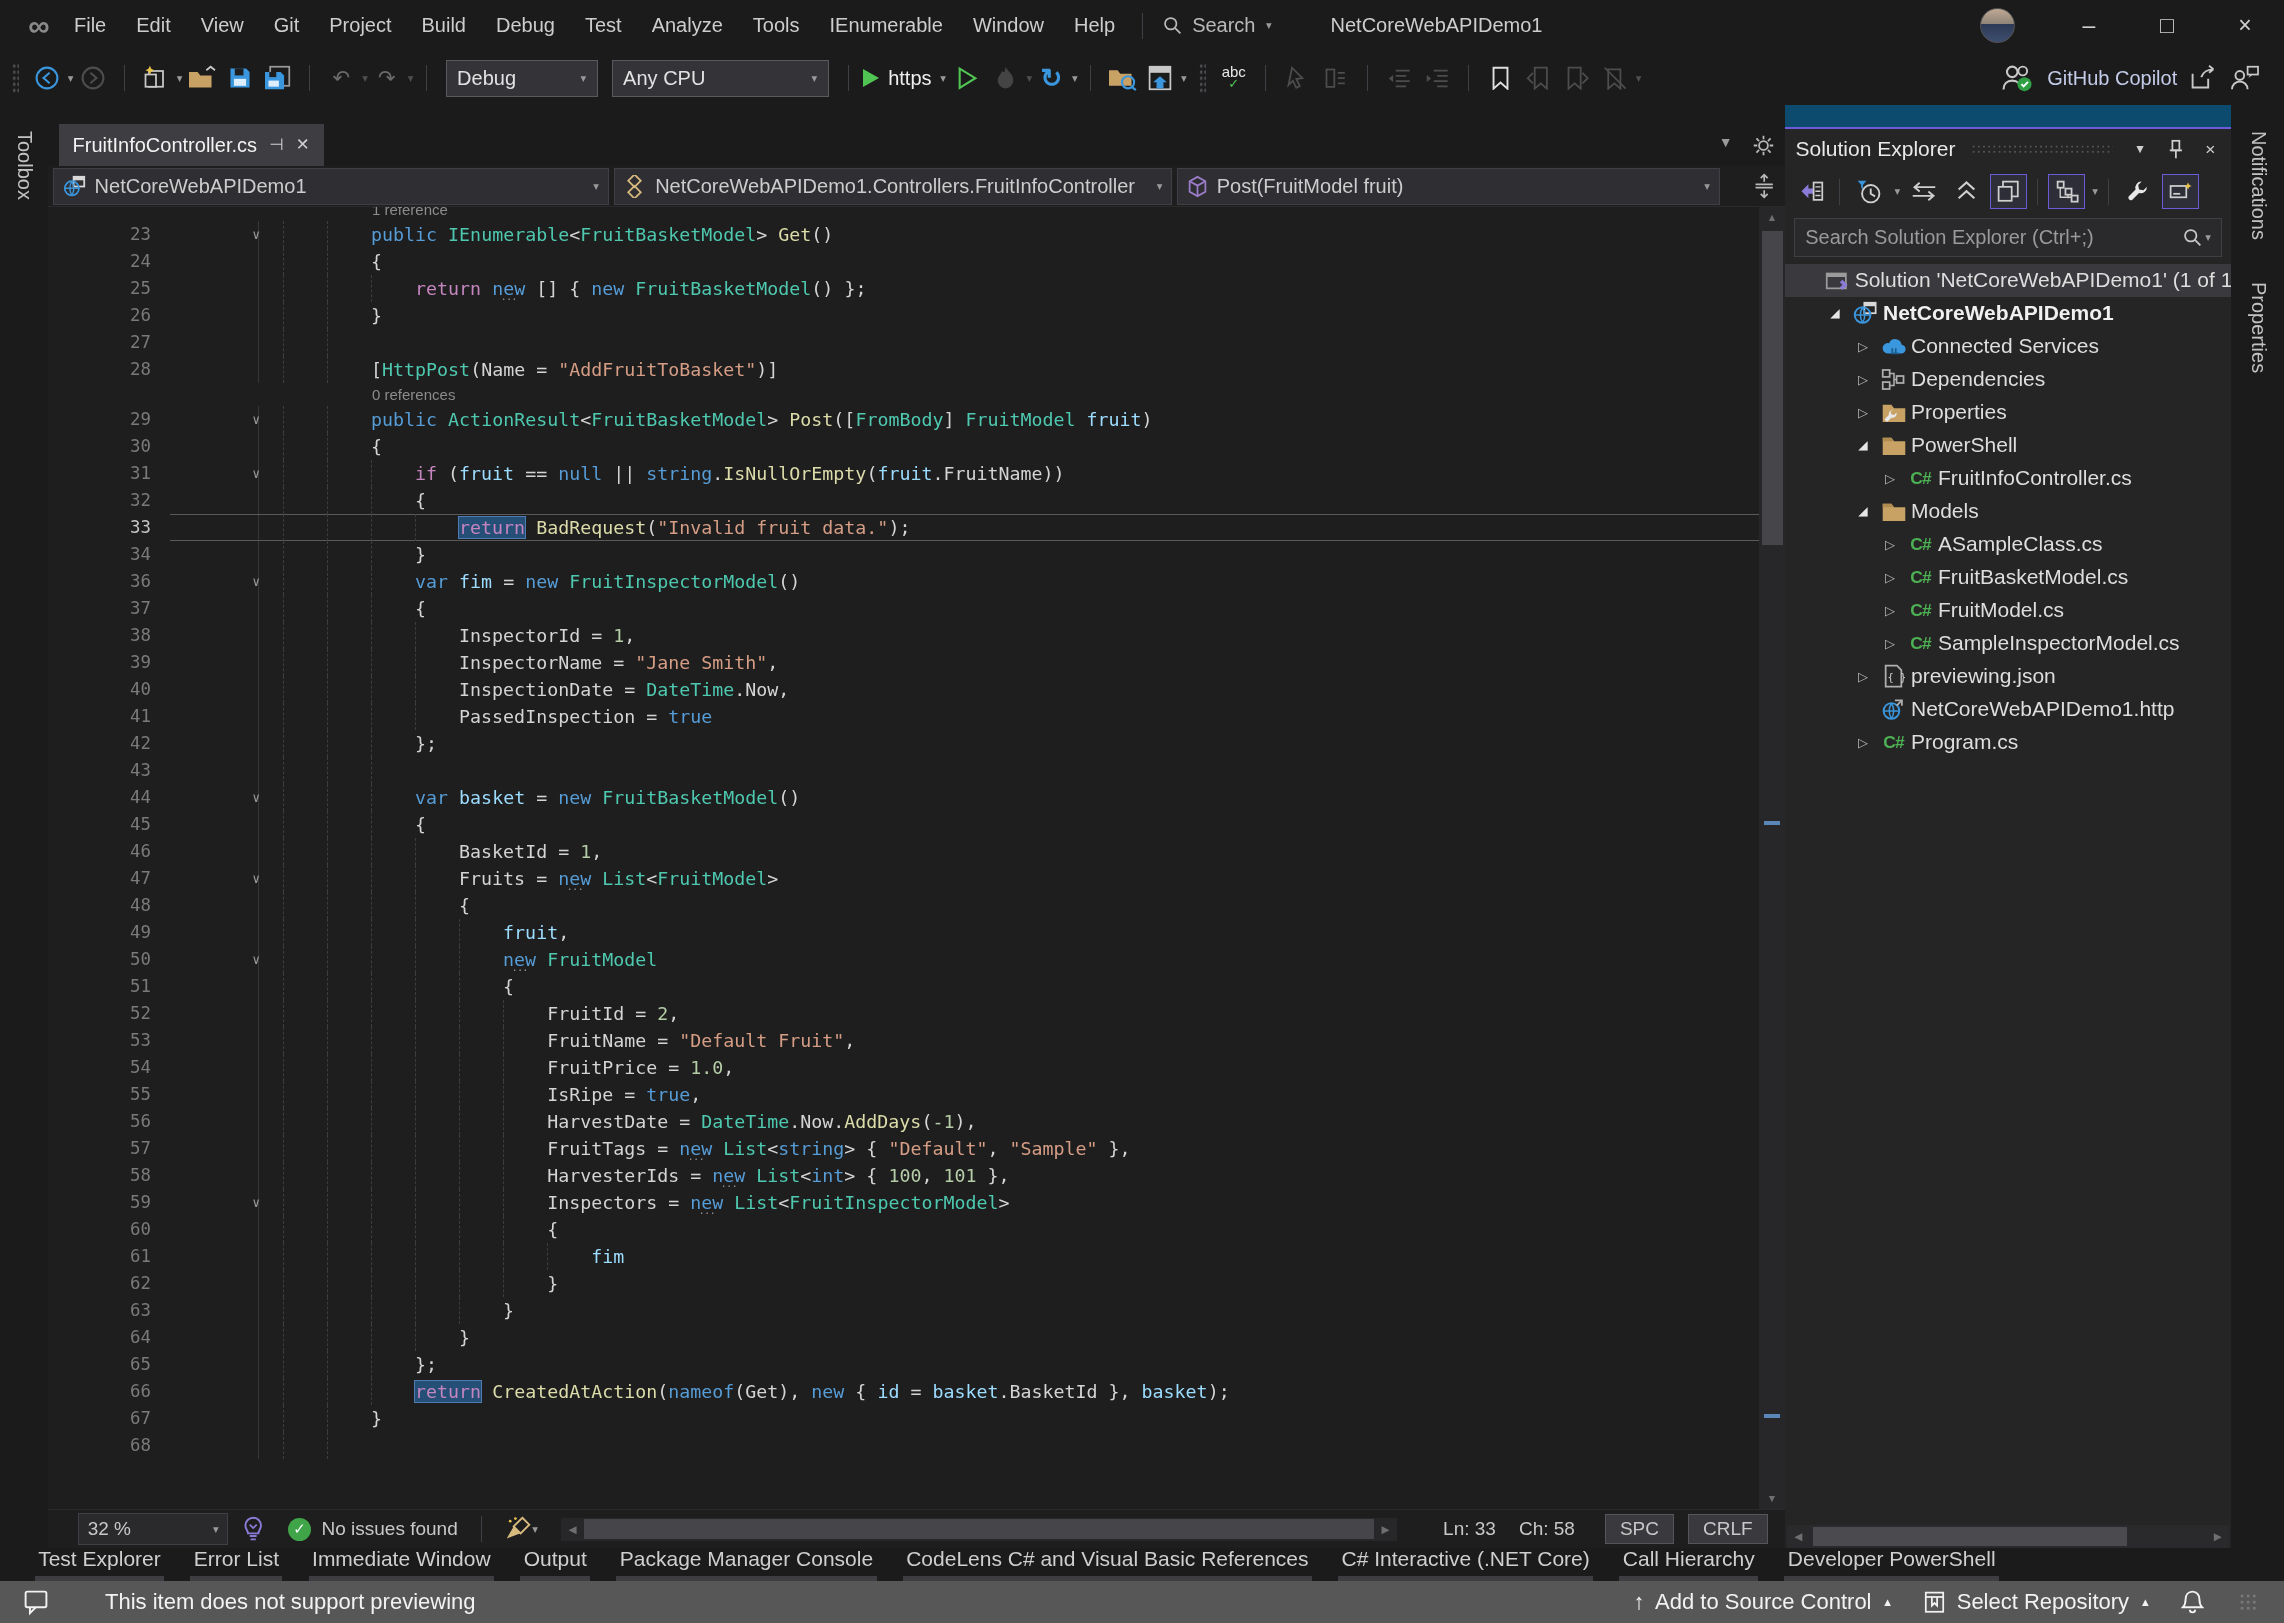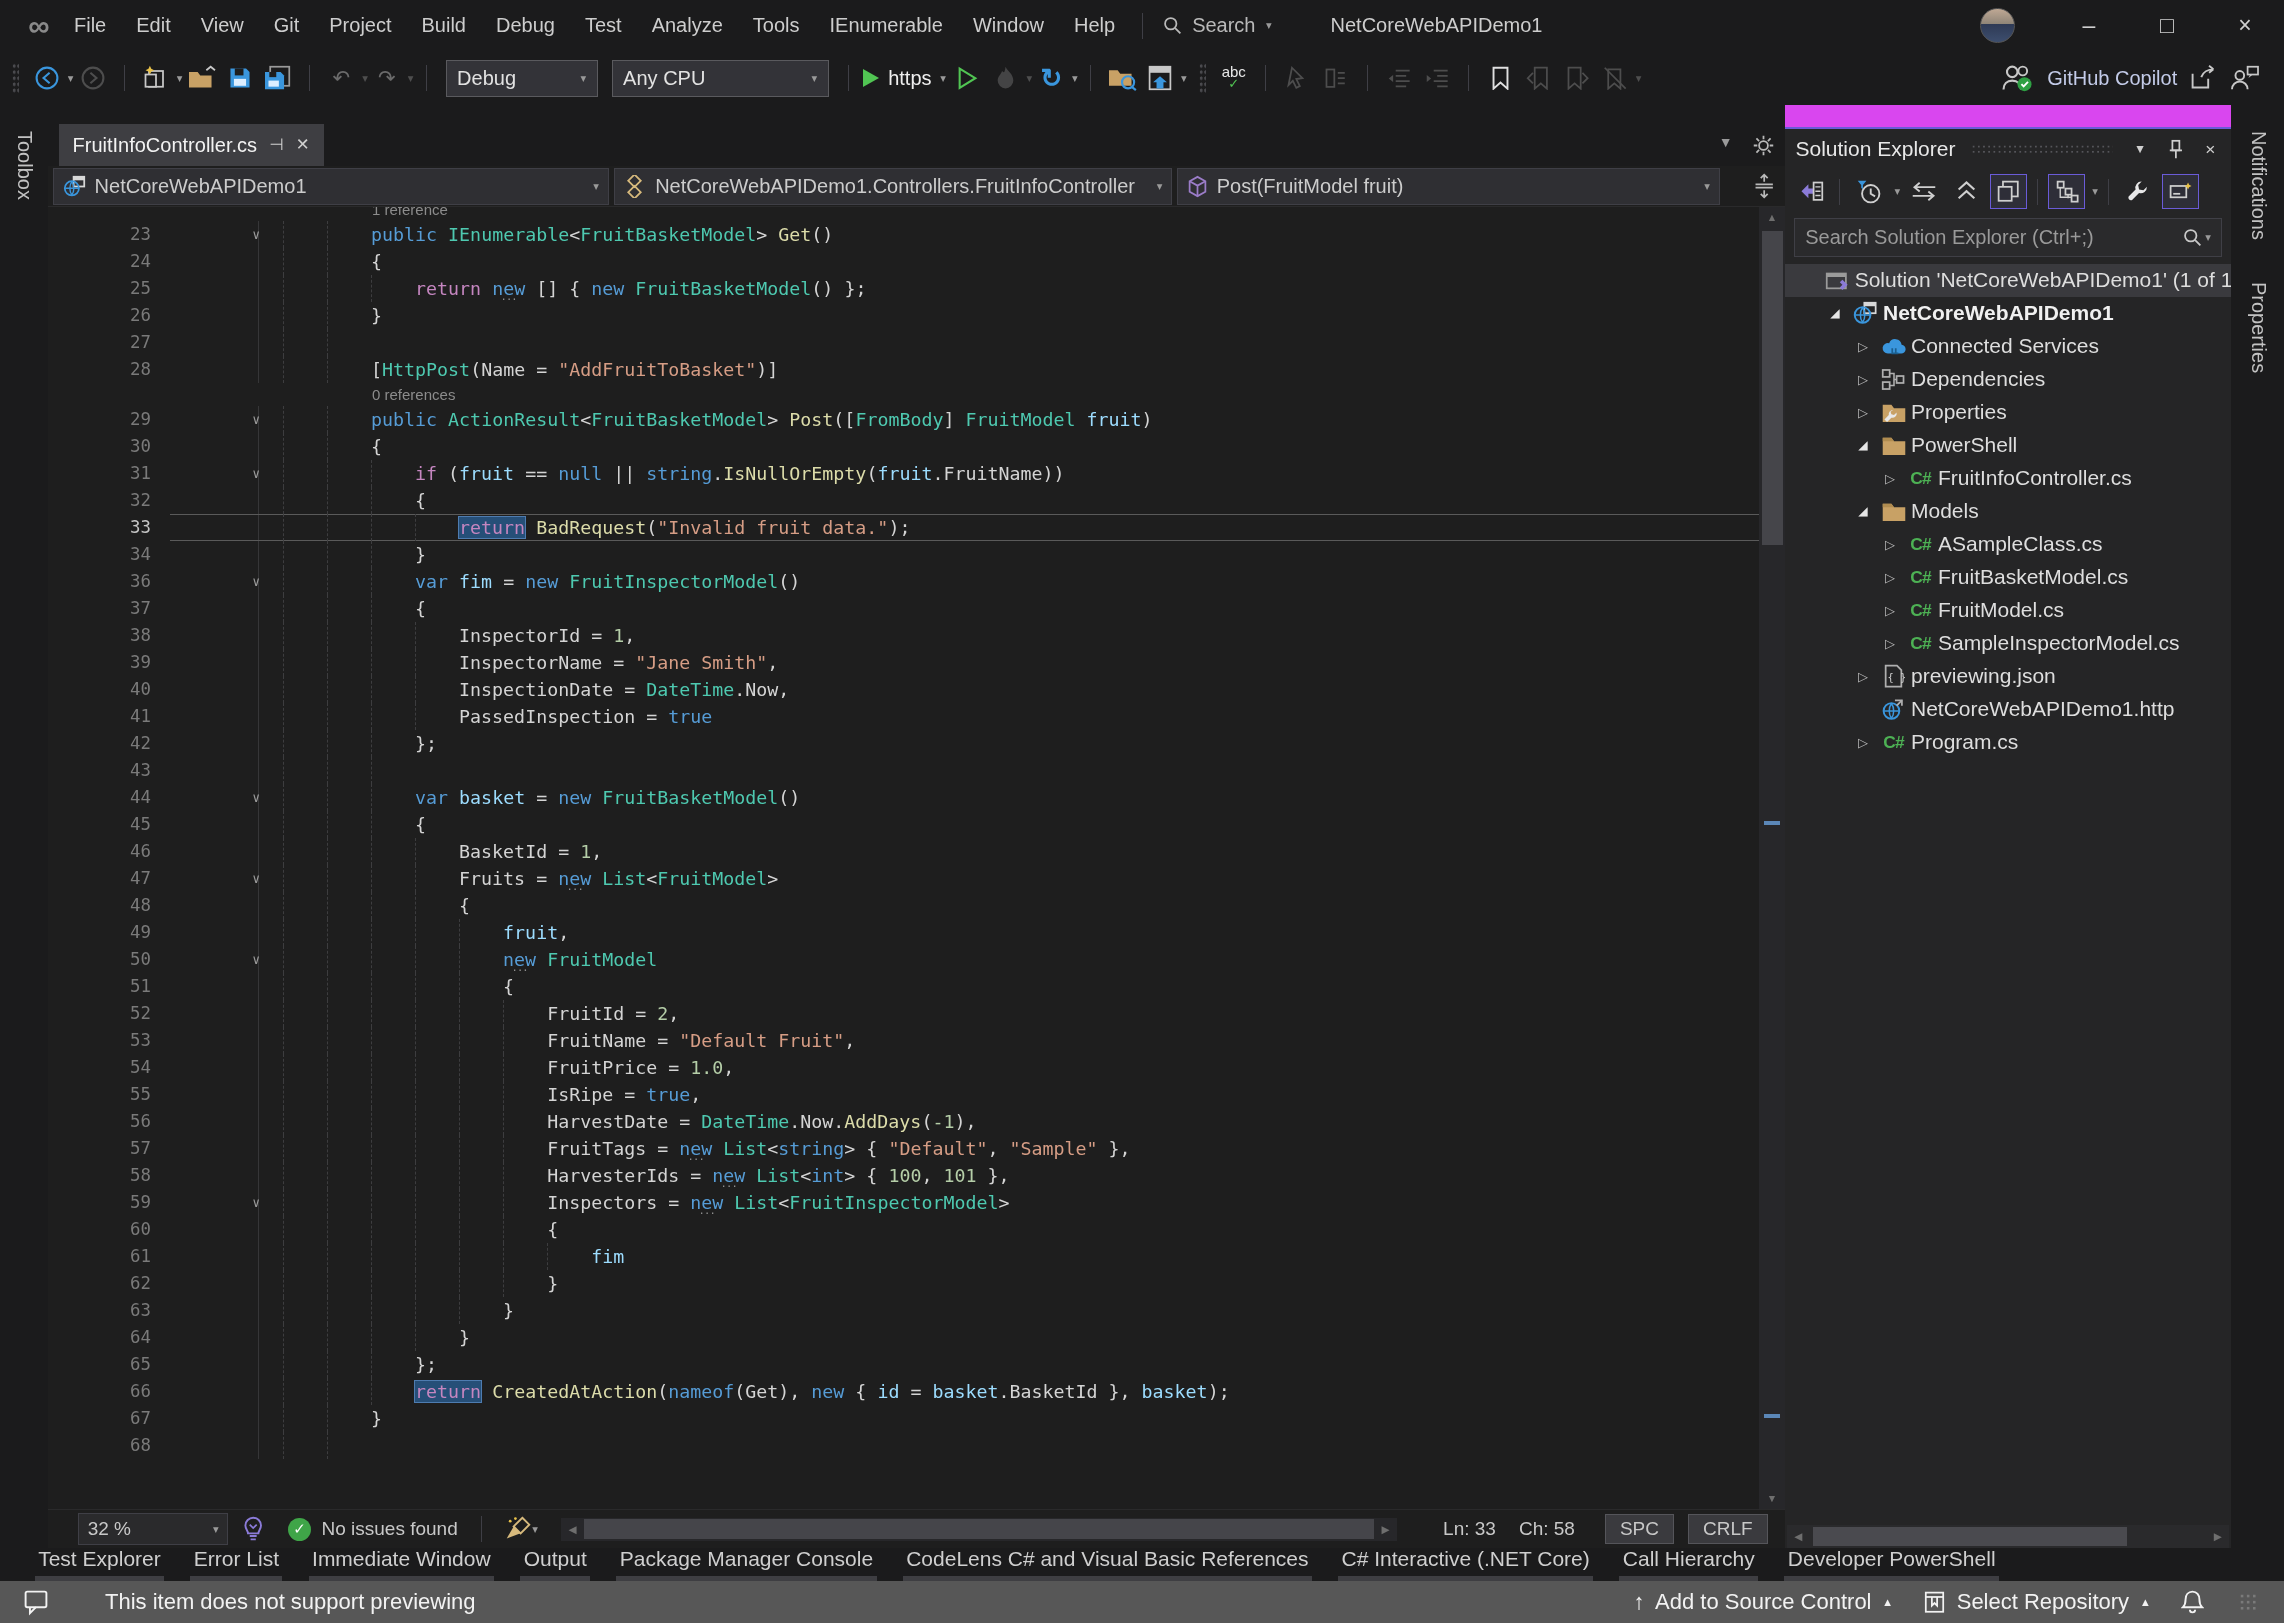--- a/index.html
+++ b/index.html
@@ -79,21 +79,21 @@
   #ed-status{height:38px;flex:none;background:#1E1E1E;display:flex;align-items:center;font-size:19px;color:#C8C8C8;border-top:0.9px solid #2A2A2B;}
   #zoom-combo{width:131px;height:30px;background:#2A2A2C;border:0.9px solid #3F3F46;display:flex;align-items:center;justify-content:space-between;padding:0 8.7px;margin-left:30px;font-size:19px;}
   .okdot{width:23px;height:23px;border-radius:50%;background:#3FA548;color:#fff;font-size:15px;display:flex;align-items:center;justify-content:center;margin:0 10.5px 0 23px;}
   #hscroll{flex:1;height:23px;margin:0 23px;background:#27272A;position:relative;}
   #hthumb{position:absolute;left:23px;right:23px;top:1.7px;bottom:1.7px;background:#45454A;}
   .harr{position:absolute;top:0;width:23px;height:23px;color:#6E6E6E;font-size:10.5px;text-align:center;line-height:23px;}
   .stat-item{margin:0 23px;white-space:nowrap;}
   .stat-box{background:#3A3A3E;border:0.9px solid #55555A;padding:2.6px 14px;margin:0 7px;white-space:nowrap;}
 
   
-  #panel{position:absolute;left:1785px;top:105px;width:446px;height:1443px;display:flex;flex-direction:column;background:#d946ef;}
+  #panel{position:absolute;left:1785px;top:105px;width:446px;height:1443px;display:flex;flex-direction:column;background:#0c4a6e;}
   #panel-box{margin-top:22px;flex:1;background:#252526;border-top:2.6px solid #6A5BD8;display:flex;flex-direction:column;overflow:hidden;}
   #panel-title{height:40px;display:flex;align-items:center;padding:0 10.5px;gap:10.5px;flex:none;}
   #panel-title .t{font-size:21px;color:#E8E8E8;white-space:nowrap;}
   #panel-grip{flex:1;height:10.5px;margin:0 5.2px;background:radial-gradient(#55555A 1.1px,transparent 1.3px);background-size:5.2px 5.2px;}
   .ptbtn{color:#CFCFCF;font-size:17.4px;padding:0 5.2px;}
   #panel-tools{height:45px;display:flex;align-items:center;padding:0 7px;gap:5.2px;flex:none;}
   .ptool{width:37px;height:35px;display:flex;align-items:center;justify-content:center;}
   .ptool.boxed{border:1.7px solid #6A5BD8;background:#2E2E38;box-sizing:border-box;}
   .psep{width:0.9px;height:26px;background:#3F3F46;margin:0 5.2px;}
   #panel-search{height:37px;margin:3.5px 8.7px 7px 8.7px;background:#2A2A2C;border:0.9px solid #3F3F46;display:flex;align-items:center;padding:0 10.5px;flex:none;}

